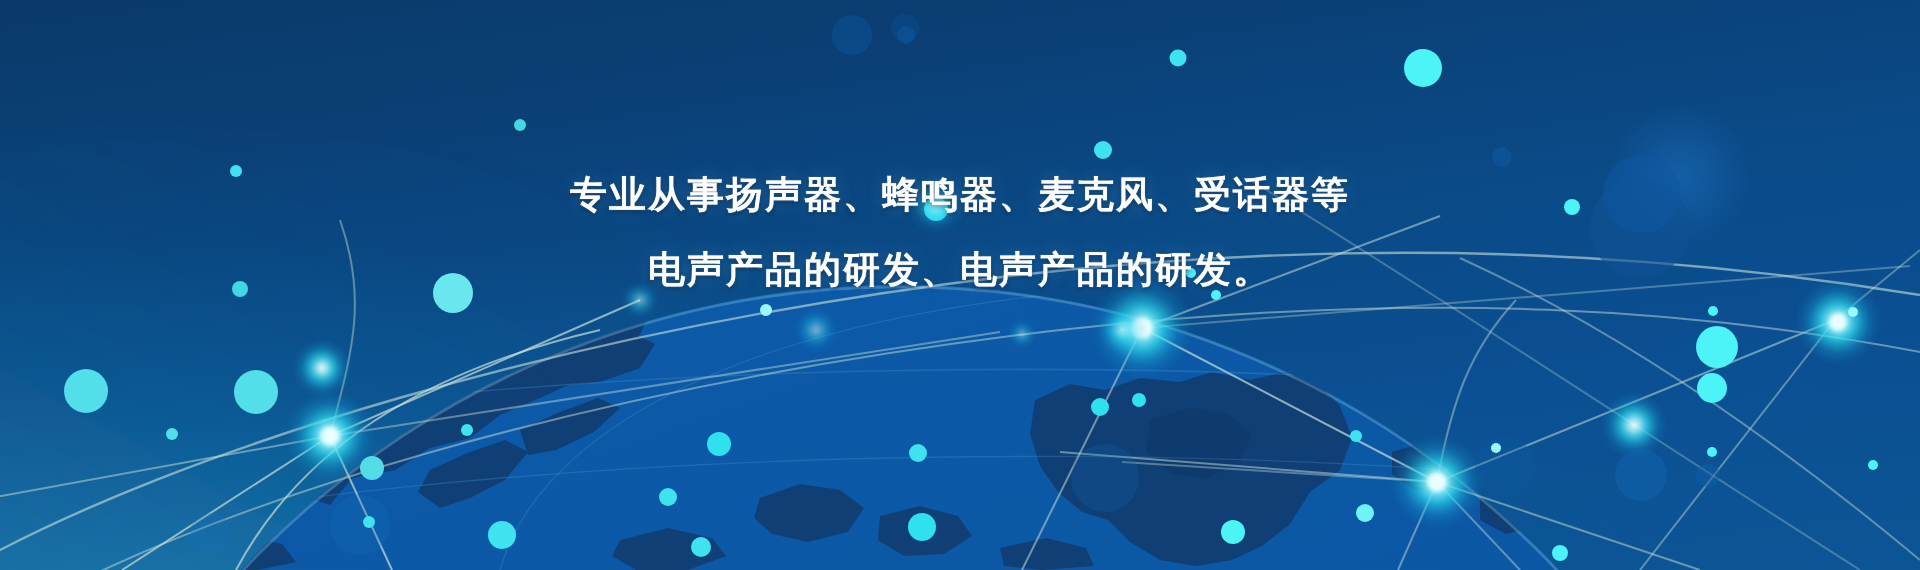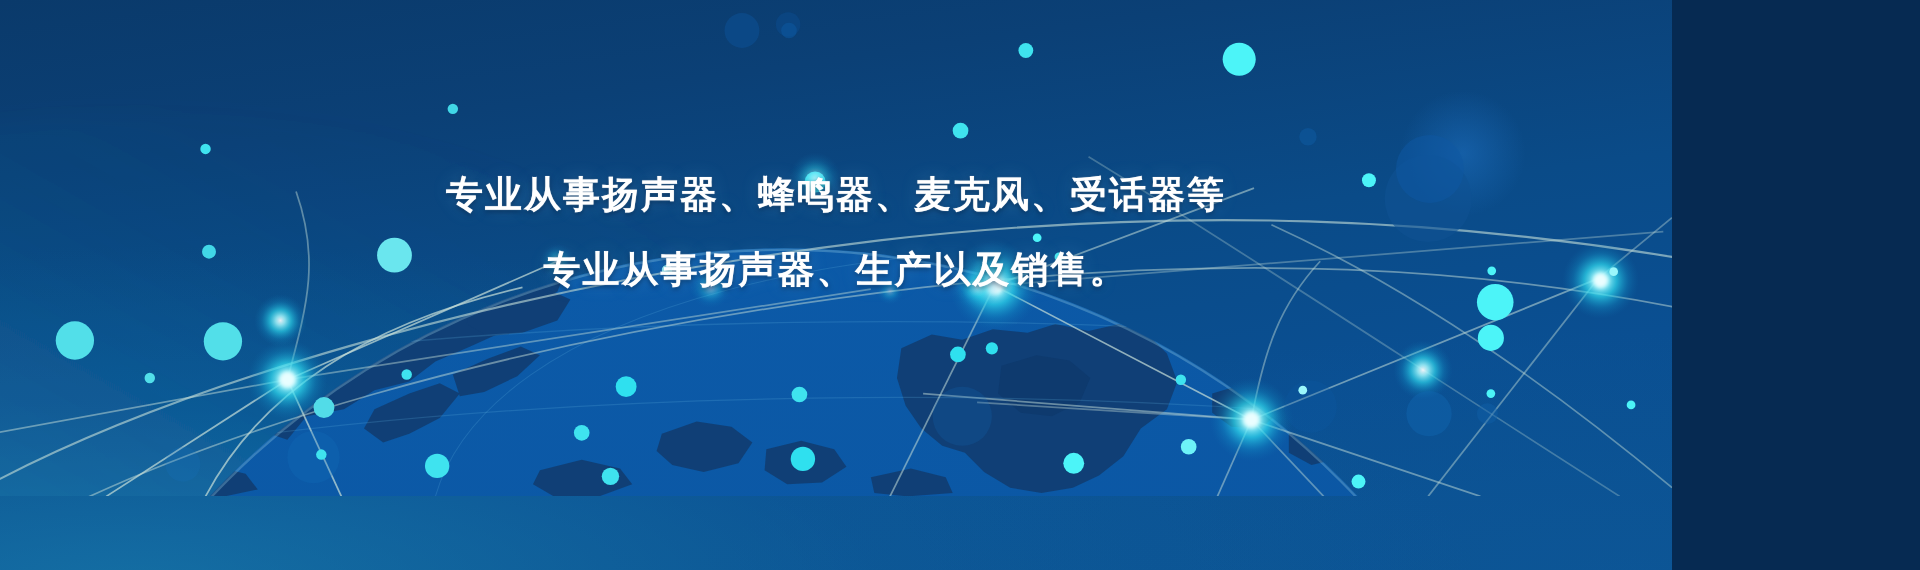--- a/index.html
+++ b/index.html
@@ -1,21 +1,21 @@
 <!DOCTYPE html>
 <html><head>
 <meta charset="utf-8">
 <style>
   * { margin:0; padding:0; box-sizing:border-box; }
   html,body { width:1920px; height:570px; overflow:hidden; background:#062a52; }
   body { font-family:"DejaVu Sans","Liberation Sans",sans-serif; }
 
   #banner{
     position:relative;
-    width:1672px; height:570px;
+    width:1920px; height:570px;
     overflow:hidden;
     background:
       radial-gradient(130% 95% at 8% 102%, rgba(30,140,180,0.50) 0%, rgba(20,110,165,0.22) 34%, rgba(0,0,0,0) 62%),
       radial-gradient(90% 70% at 97% 100%, rgba(16,92,160,0.40) 0%, rgba(0,0,0,0) 60%),
       linear-gradient(172deg, #0a3a6b 0%, #0b4076 22%, #0a4b88 48%, #0a4f92 70%, #0a518f 100%);
     font-family: Liberation Serif, serif;
   }
 
   .layer{ position:absolute; inset:0; }
   svg.layer{ display:block; }
@@ -261,16 +261,16 @@
       <g>
         <circle cx="936" cy="205" r="30" fill="url(#nodeGlow)" opacity="0.55"></circle>
         <circle cx="816" cy="330" r="24" fill="url(#nodeGlow)" opacity="0.45"></circle>
       </g>
 
     </g>
   </svg>
 
   <div id="headline">
     <div class="line" id="line1">专业从事扬声器、蜂鸣器、麦克风、受话器等</div>
-    <div class="line" id="line2">专业从事扬声器、生产以及销售。</div>
+    <div class="line" id="line2">电声产品的研发、电声产品的研发。</div>
   </div>
 
 </div>
 
 </body></html>

